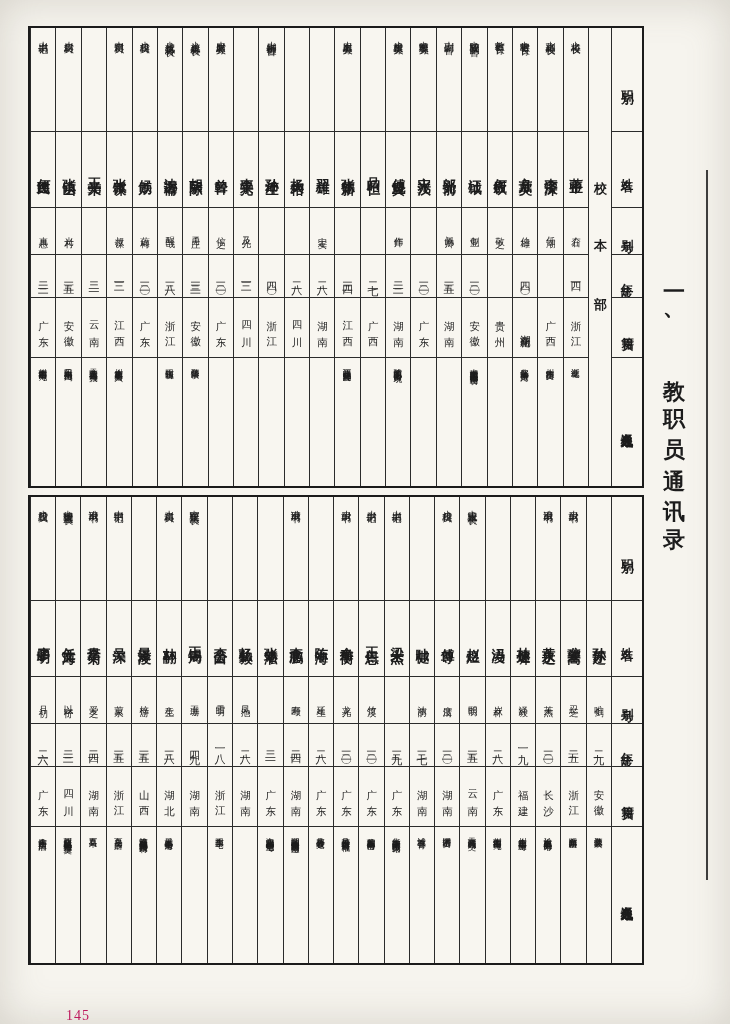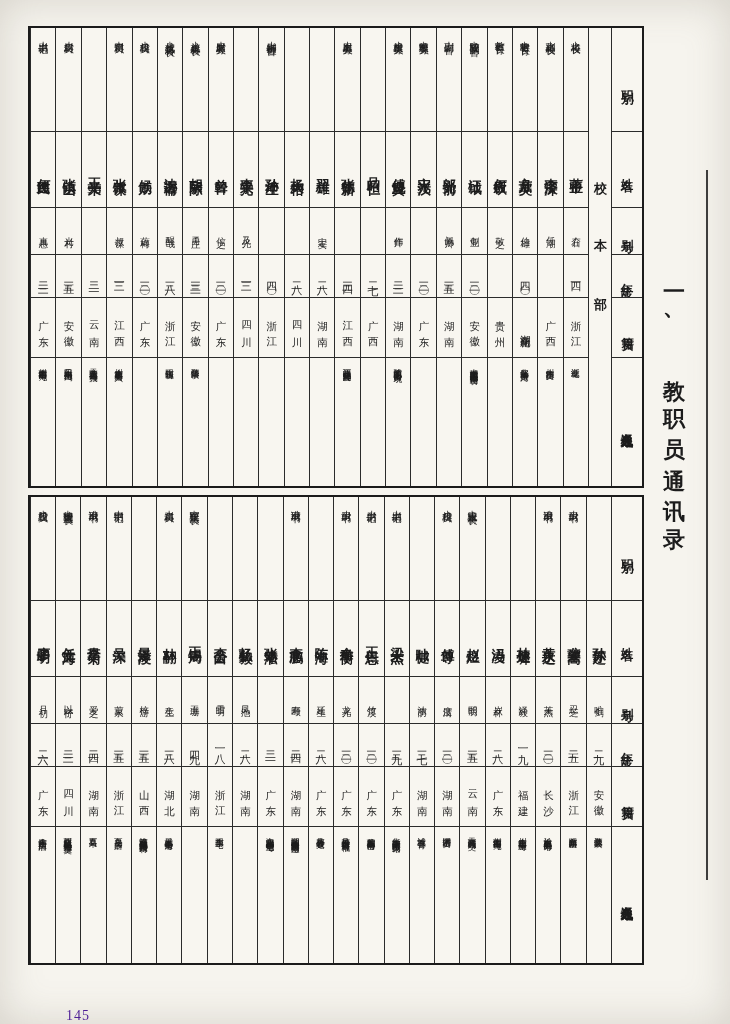--- a/index.html
+++ b/index.html
@@ -60,21 +60,21 @@
   .c-rank.hdr,.c-alias.hdr,.c-age.hdr,.c-native.hdr,.c-address.hdr{align-items:center;}
   .sec-label{font-size:13px;font-weight:bold;letter-spacing:58px;}
   
   .title-margin{position:absolute;left:648px;top:0;width:52px;height:100%;text-align:center;}
   .page-title{
     writing-mode:vertical-rl;text-orientation:upright;
     font-size:22px;font-weight:bold;letter-spacing:30px;
     padding-top:280px;margin:0 auto;
   }
   .edge-line{position:absolute;left:706px;top:170px;width:2px;height:710px;background:#1e1e1e;opacity:.85;}
-  .page-number{position:absolute;left:38px;top:982px;font-size:14px;letter-spacing:1px;color:#4c1d95;}
+  .page-number{position:absolute;left:38px;top:982px;font-size:14px;letter-spacing:1px;color:#be185d;}
 </style>
 </head>
 <body>
 
 <div class="page">
 
   <div class="tables">
 
     <section class="dtable" id="table-top">
       <div class="cols">

